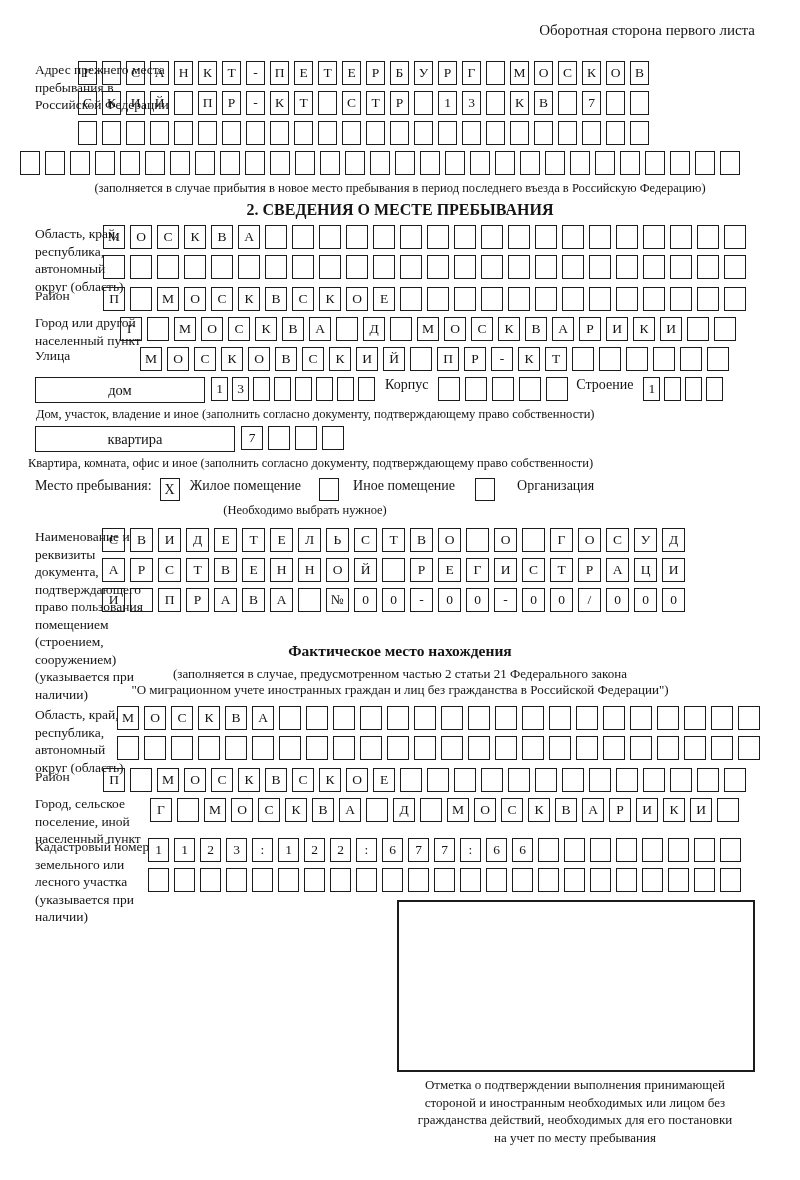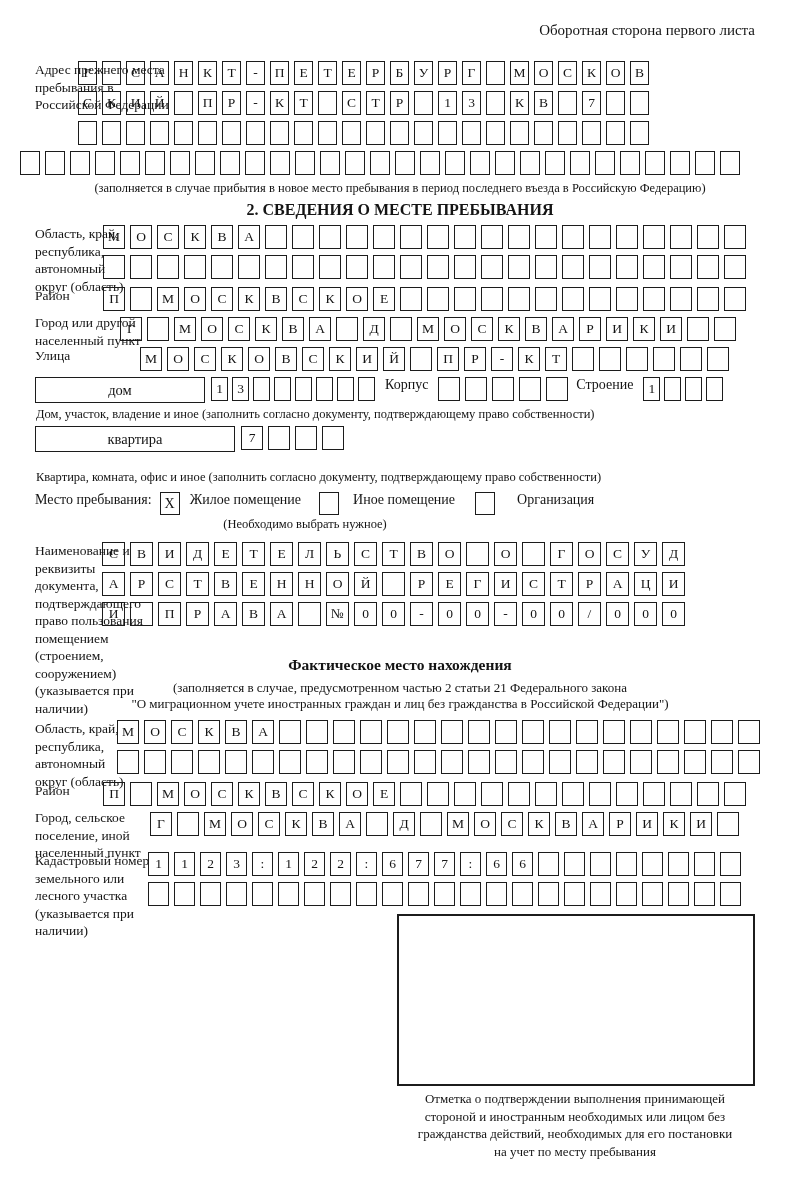--- a/index.html
+++ b/index.html
@@ -326,21 +326,21 @@
 
   <div class="inlinerow" style="margin-top:4px">
     <div class="lbox" style="width:200px">квартира</div>
     <div class="cells cw22" style="margin:0 0 0 6px">
         <span class="cell">7</span>
         <span class="cell"></span>
         <span class="cell"></span>
         <span class="cell"></span>
       </div>
   </div>
-  <div class="caption" style="margin-top:18px;padding-left:36px">Квартира, комната, офис и иное (заполнить согласно документу, подтверждающему право собственности)</div>
+  <div class="caption" style="margin-top:4px;padding-left:28px">Квартира, комната, офис и иное (заполнить согласно документу, подтверждающему право собственности)</div>
 
   <div class="inlinerow" style="margin-top:7px;font-size:14px">
     <span>Место пребывания:</span>
     <span class="cbox" style="margin-left:8px">X</span>
     <span style="margin-left:10px">Жилое помещение</span>
     <span class="cbox" style="margin-left:18px"></span>
     <span style="margin-left:14px">Иное помещение</span>
     <span class="cbox" style="margin-left:20px"></span>
     <span style="margin-left:22px">Организация</span>
   </div>

